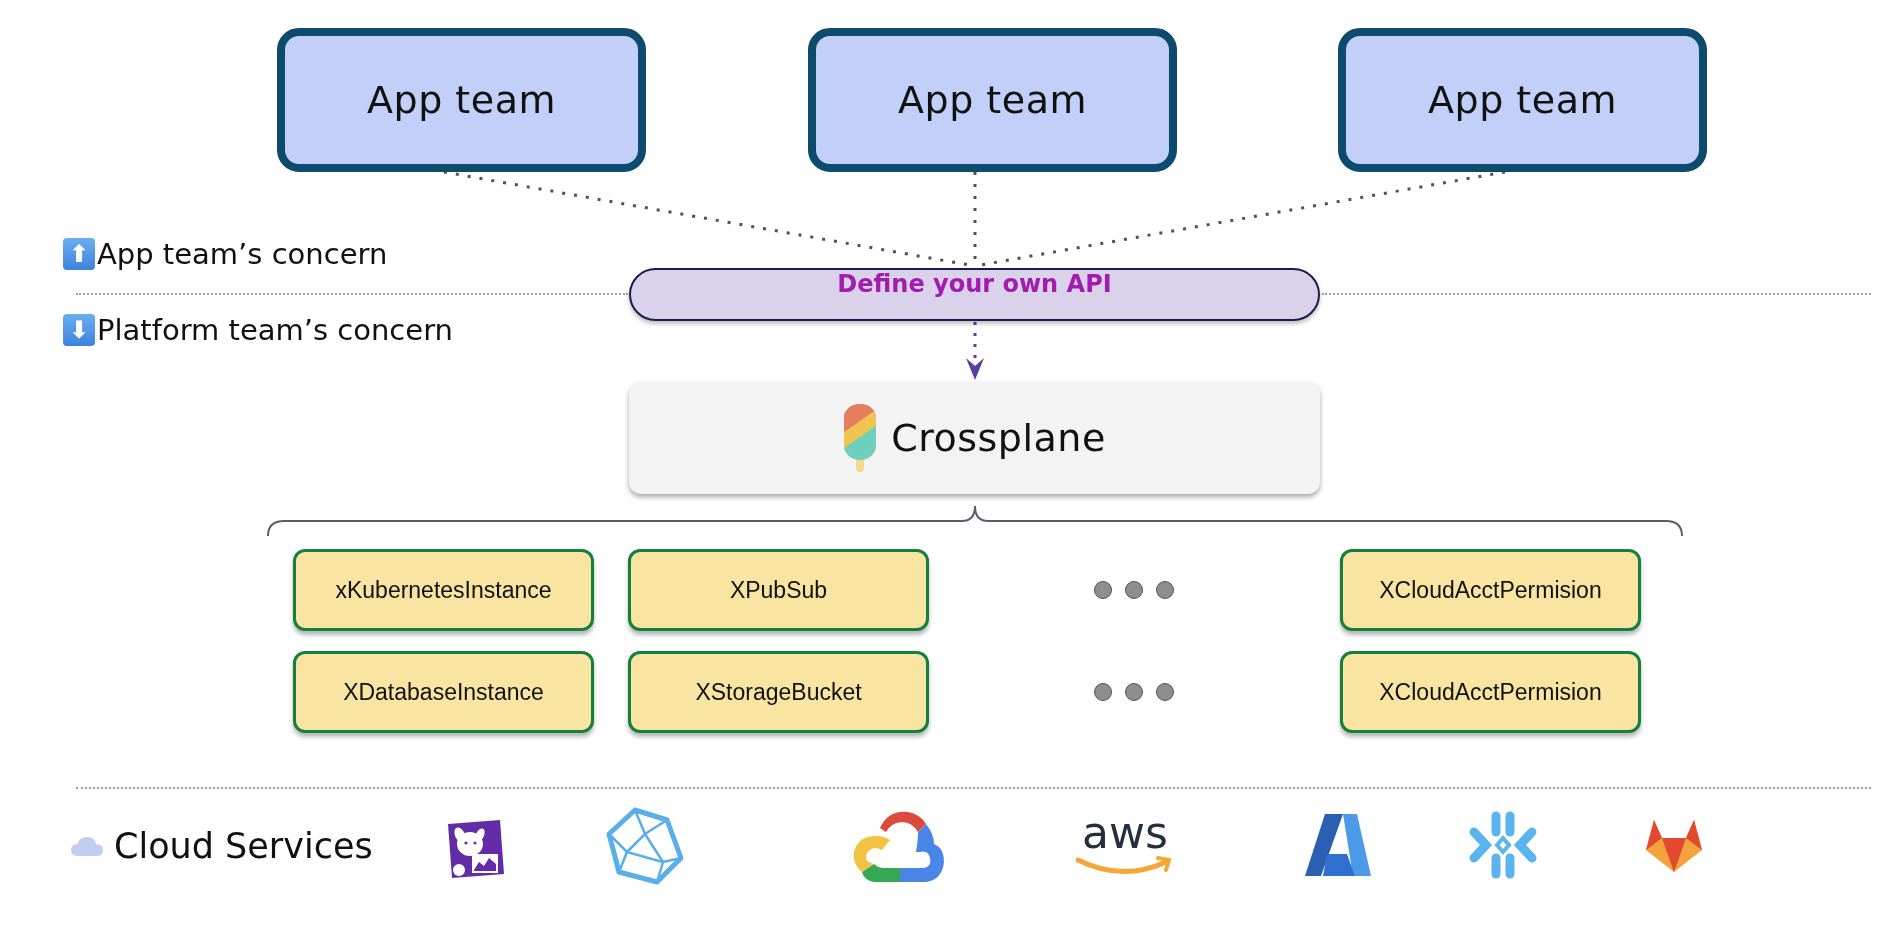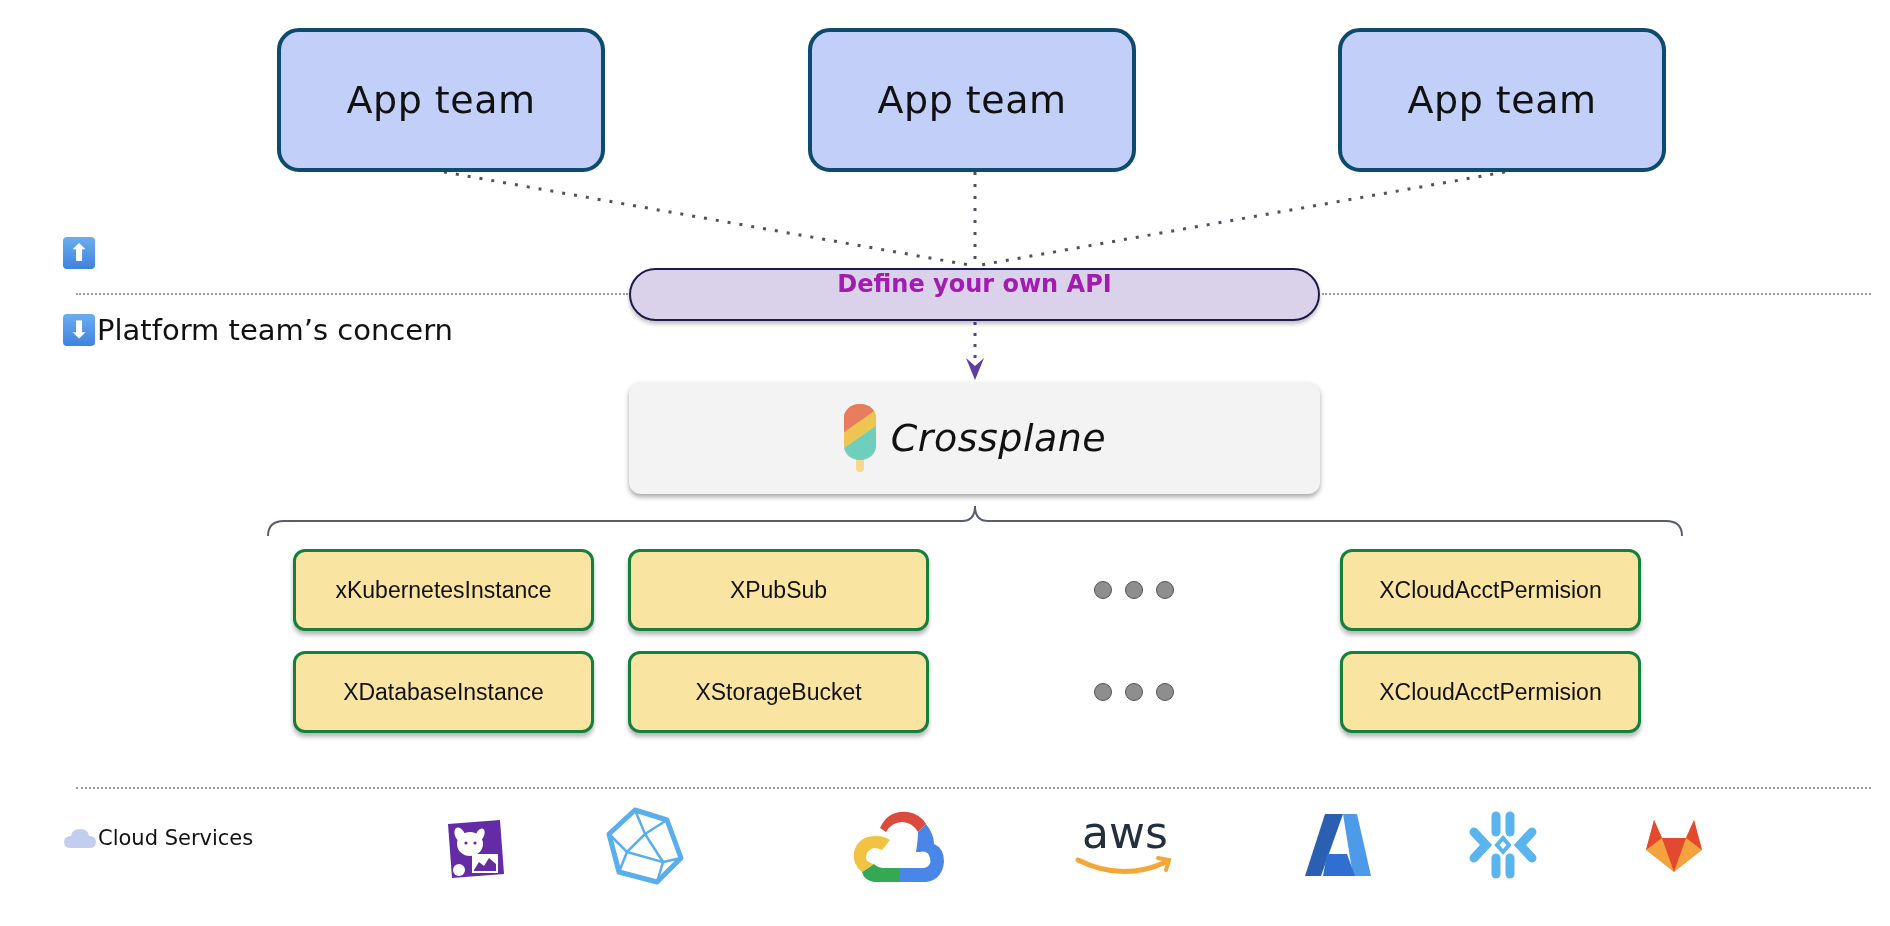--- a/index.html
+++ b/index.html
@@ -1,54 +1,54 @@
 <!DOCTYPE html>
 <html><head>
 <meta charset="utf-8">
 <style>
   html, body { margin: 0; padding: 0; background: #ffffff; }
   body { width: 1890px; height: 926px; position: relative; overflow: hidden;
          font-family: "DejaVu Sans", sans-serif; color: #111; }
   #connectors { position: absolute; left: 0; top: 0; width: 1890px; height: 926px; pointer-events: none; }
 
-  .app-box { position: absolute; top: 28px; width: 328px; height: 144px;
-             background: #c2cff8; border: 4px solid #0c4a6e; border-radius: 22px;
+  .app-box { position: absolute; top: 28px; width: 369px; height: 144px;
+             background: #c2cff8; border: 8px solid #0c4a6e; border-radius: 22px;
              box-sizing: border-box; display: flex; align-items: center; justify-content: center;
              font-size: 38px; color: #111; letter-spacing: 0.5px; }
 
   .sep { position: absolute; height: 0; border-top: 2px dotted #9a9ca8; }
 
   .concern { position: absolute; left: 63px; font-size: 29px; color: #111;
              display: flex; align-items: center; gap: 2px; }
   .emoji-box { width: 32px; height: 32px; border-radius: 4px;
                background: linear-gradient(#6aaef0, #3f82de); display: inline-flex;
                align-items: center; justify-content: center; color: #fff; font-size: 24px; font-weight: bold; }
 
   .api-pill { position: absolute; left: 629px; top: 268px; width: 691px; height: 53px;
               background: #dad2ea; border: 2px solid #1f1a4a; border-radius: 27px; box-sizing: border-box;
               display: flex; align-items: flex-start; justify-content: center;
               font-size: 24px; font-weight: bold; color: #a21caf;
               box-shadow: 0 3px 4px rgba(0,0,0,0.25); }
 
   .crossplane-box { position: absolute; left: 629px; top: 382px; width: 691px; height: 112px;
                     background: #f3f3f3; border-radius: 12px;
                     box-shadow: 0 3px 5px rgba(0,0,0,0.35);
-                    display: flex; align-items: center; justify-content: center; gap: 14px; font-style: italic; }
+                    display: flex; align-items: center; justify-content: center; gap: 14px; }
   .crossplane-label { font-size: 38px; color: #111; letter-spacing: 0.5px; }
 
   .xr-box { position: absolute; width: 301px; height: 82px; background: #f9e4a1;
             border: 3px solid #15803d; border-radius: 12px; box-sizing: border-box;
             box-shadow: 0 4px 4px rgba(0,0,0,0.28);
             display: flex; align-items: center; justify-content: center;
             font-family: "Liberation Sans", sans-serif; font-size: 23px; color: #111; }
 
   .dots { position: absolute; display: flex; gap: 13px; }
   .dot { width: 18px; height: 18px; border-radius: 50%; background: #8e8e8e; border: 1px solid #555; box-sizing: border-box; }
 
-  .cloud-label { position: absolute; left: 63px; top: 826px; font-size: 21px; display: flex; align-items: center; gap: 1px; }
+  .cloud-label { position: absolute; left: 70px; top: 826px; font-size: 35px; display: flex; align-items: center; gap: 10px; }
 
   .logo { position: absolute; }
 </style>
 </head>
 <body>
 
 <svg id="connectors" viewBox="0 0 1890 926">
   <g stroke="#4f5163" stroke-width="3" stroke-dasharray="3 9" fill="none">
     <line x1="444" y1="172" x2="975" y2="266"></line>
     <line x1="975" y1="172" x2="975" y2="266"></line>
@@ -64,20 +64,21 @@
 </div>
 <div class="app-box" style="left:808px">
   <span>App team</span>
 </div>
 <div class="app-box" style="left:1338px">
   <span>App team</span>
 </div>
 
 <div class="concern" style="top:237px">
   <span class="emoji-box">⬆</span>
+  <span>App team’s concern</span>
 </div>
 <div class="sep" style="left:76px; width:552px; top:293px"></div>
 <div class="sep" style="left:1322px; width:549px; top:293px"></div>
 <div class="concern" style="top:313px">
   <span class="emoji-box">⬇</span>
   <span>Platform team’s concern</span>
 </div>
 
 <div class="api-pill">
   <span>Define your own API</span>

